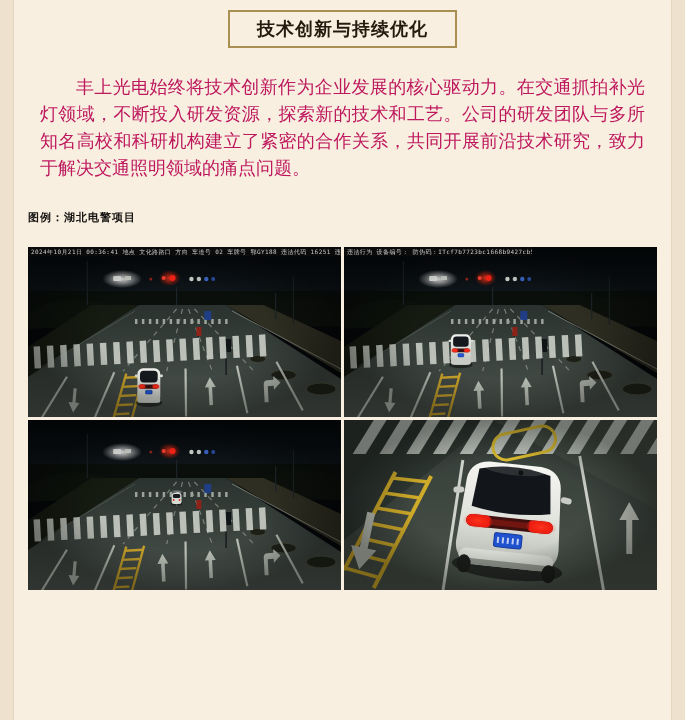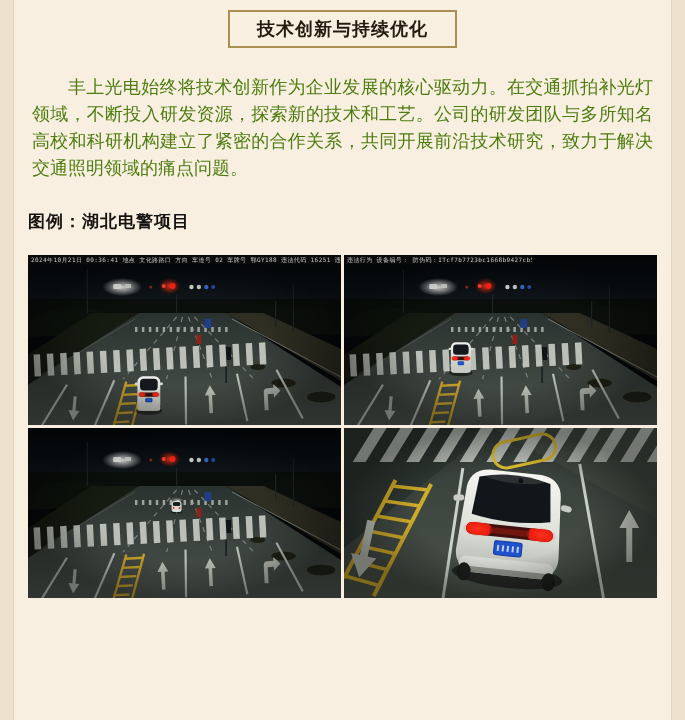--- a/index.html
+++ b/index.html
@@ -16,27 +16,27 @@
   }
   .title-wrap{text-align:center;padding-top:10px;}
   .title-box{
     display:inline-block;
     border:2px solid #a98f52;
     padding:5px 27px;
     font-size:18px;font-weight:700;color:#241a0e;letter-spacing:1px;
   }
   .article{margin-top:26px;}
   .article p{
-    margin:4px;
-    font-size:18px;line-height:27px;color:#4d7c0f;
+    margin:12px;
+    font-size:18px;line-height:27px;color:#be185d;
     text-align:justify;text-indent:2em;
   }
   .caption{
     margin-top:28px;
-    font-size:17px;font-weight:700;color:#151310;letter-spacing:1px;
+    font-size:11px;font-weight:700;color:#151310;letter-spacing:1px;
   }
   .photo-grid{
     margin-top:22px;
     display:grid;grid-template-columns:1fr 1fr;gap:3px;
   }
   .photo-cell{
     position:relative;height:170px;background:#05070a;overflow:hidden;
   }
   .photo-cell svg{display:block;width:100%;height:100%;}
   .strip{

